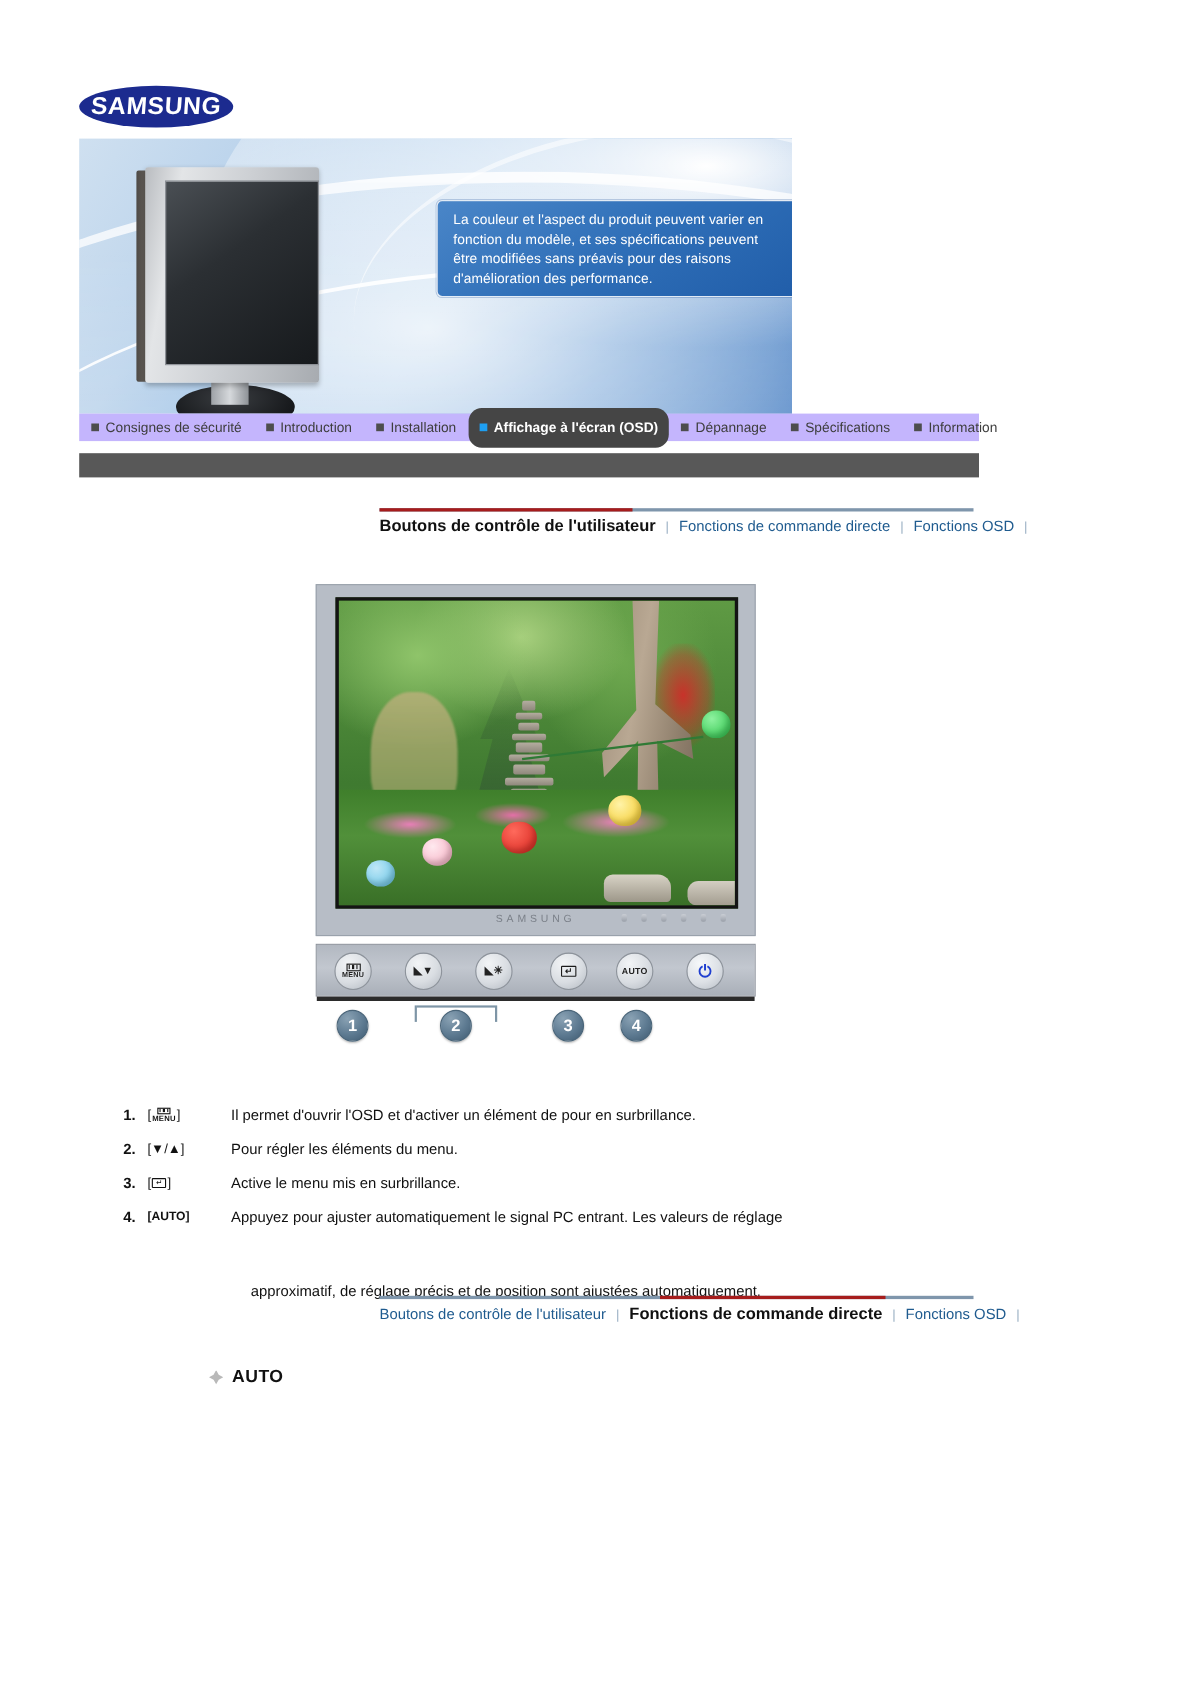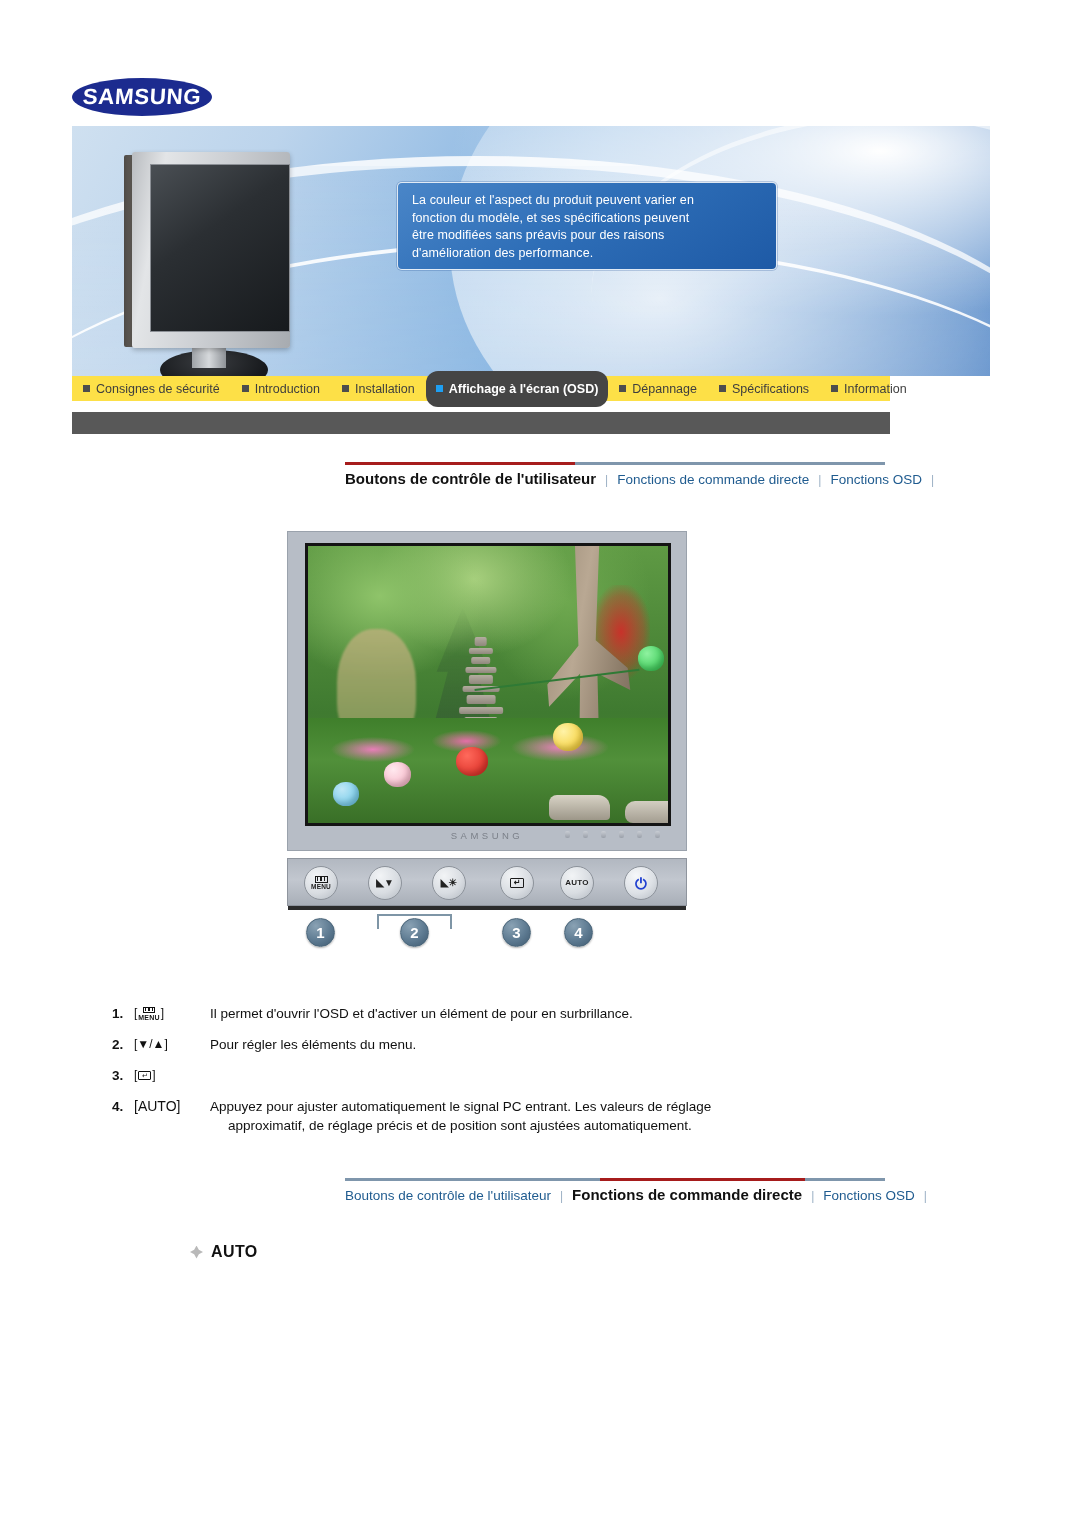--- a/index.html
+++ b/index.html
@@ -26,21 +26,21 @@
     font-family: "Liberation Sans", sans-serif;
     font-weight: bold;
     font-size: 22px;
     letter-spacing: 0.5px;
     transform: skewX(-4deg) scaleX(1.02);
   }
 
   
   .hero {
     position: absolute; left: 72px; top: 126px;
-    width: 918px; height: 250px;
+    width: 648px; height: 250px;
     overflow: hidden;
     background:
       radial-gradient(ellipse 780px 300px at 88% 10%, #ffffff 0%, rgba(255,255,255,0) 55%),
       linear-gradient(120deg, #cfe0f0 0%, #bcd4ec 20%, #7fb0e0 52%, #3d7fc8 75%, #1a5fb4 100%);
   }
   .hero-swoosh {
     position: absolute; pointer-events: none;
   }
   .sw1 {
     right: -160px; top: -140px; width: 700px; height: 520px;
@@ -110,21 +110,21 @@
     font-family: "Liberation Sans", sans-serif;
     font-size: 12.5px;
     line-height: 17.5px;
     letter-spacing: 0.1px;
   }
 
   
   .tabbar {
     position: absolute; left: 72px; top: 376px;
     width: 818px; height: 25px;
-    background: #fde047;
+    background: #c4b5fd;
     display: flex; align-items: center;
   }
   .tab {
     display: flex; align-items: center; gap: 6px;
     height: 36px; padding: 0 11px;
     font-size: 12.5px; color: #3e3e3e;
     font-family: "Liberation Sans", sans-serif;
     white-space: nowrap;
   }
   .tab .sq { width: 7px; height: 7px; background: #4d4d4d; display: inline-block; }
@@ -334,26 +334,26 @@
   }
   .step {
     display: flex; align-items: flex-start;
     margin-bottom: 12px;
     font-family: "Liberation Sans", sans-serif;
     font-size: 13.5px; color: #111111; line-height: 19px;
   }
   .step .idx { width: 22px; font-weight: bold; flex: 0 0 22px; }
   .step .key { flex: 0 0 76px; display: flex; align-items: center; }
   .step .desc { flex: 1; }
-  .step .desc .l2 { display: block; padding-left: 18px; }
+  .step .desc .l2 { display: block; padding-left: 18px; margin-top: 48px; }
   .keycap {
     display: inline-flex; align-items: center; gap: 1px;
     font-size: 12px; color: #111; font-family: "Liberation Sans", sans-serif;
   }
-  .keycap.bold { font-weight: normal; font-size: 14px; }
+  .keycap.bold { font-weight: bold; font-size: 11px; }
   .menu-mini {
     display: inline-flex; flex-direction: column; align-items: center;
     line-height: 1;
   }
   .menu-mini .bars {
     width: 12px; height: 6px; border: 1.2px solid #111;
     display: flex; justify-content: space-around; align-items: center; margin-bottom: 1px;
   }
   .menu-mini .bars i { width: 1.4px; height: 3.5px; background: #111; display: block; }
   .menu-mini .t { font-size: 7px; font-weight: bold; letter-spacing: 0.2px; }
@@ -558,20 +558,21 @@
         <span class="keycap">[▼/▲]</span>
       </span>
       <span class="desc">Pour régler les éléments du menu.</span>
     </div>
 
     <div class="step">
       <span class="idx">3.</span>
       <span class="key">
         <span class="keycap">[<span class="enter-mini">↵</span>]</span>
       </span>
+      <span class="desc">Active le menu mis en surbrillance.</span>
     </div>
 
     <div class="step">
       <span class="idx">4.</span>
       <span class="key">
         <span class="keycap bold">[AUTO]</span>
       </span>
       <span class="desc">
         <span>Appuyez pour ajuster automatiquement le signal PC entrant. Les valeurs de réglage</span>
         <span class="l2">approximatif, de réglage précis et de position sont ajustées automatiquement.</span>

